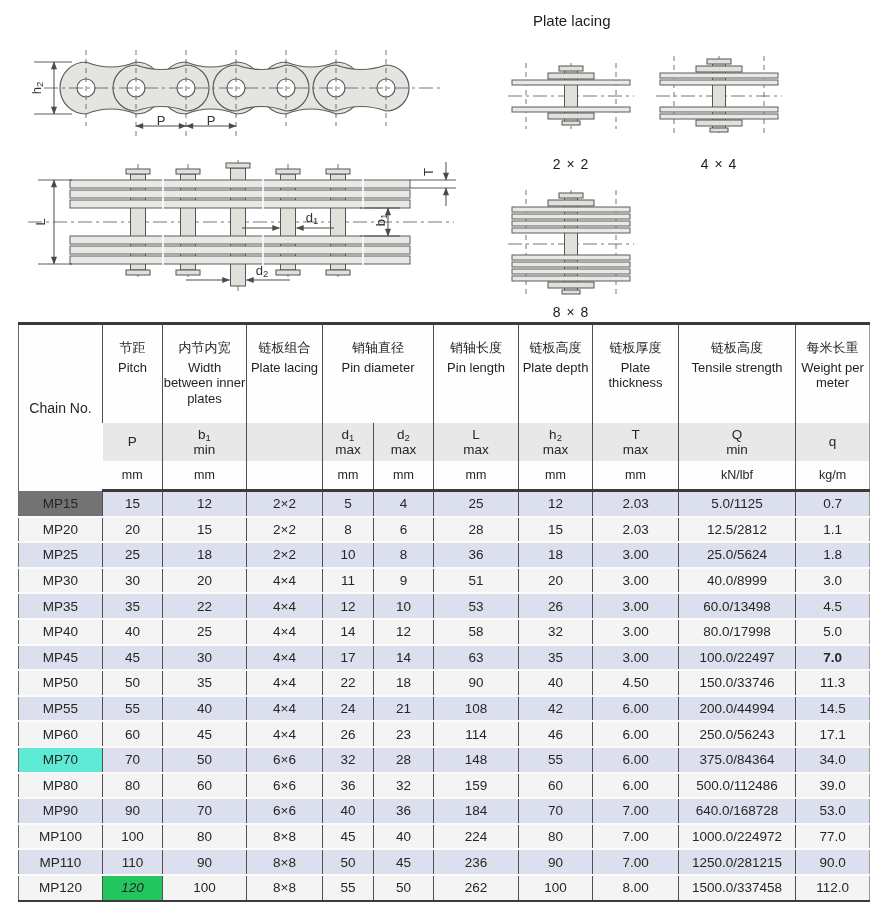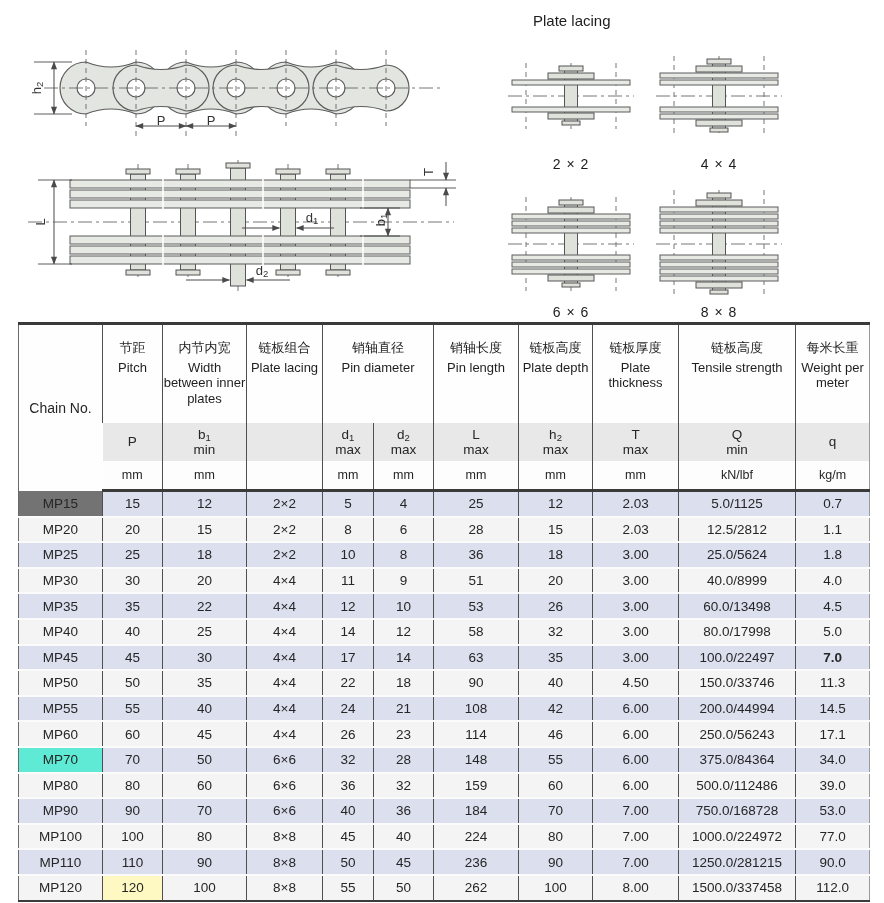--- a/index.html
+++ b/index.html
@@ -203,40 +203,20 @@
           <rect x="42" y="22" width="46" height="6" class="pin"></rect>
           <rect x="42" y="76" width="46" height="6" class="pin"></rect>
           <rect x="53" y="15" width="24" height="5" class="pin"></rect>
           <rect x="56" y="84" width="18" height="4" class="pin"></rect>
         </svg>
         <div class="lacing-label">4 × 4</div>
       </div>
       <div class="lacing-cell">
         <svg width="130" height="112" viewBox="0 -4 130 112">
           <line x1="2" y1="52" x2="128" y2="52" class="cl"></line>
-          <line x1="20" y1="5" x2="20" y2="99" class="vl"></line>
-          <line x1="65" y1="5" x2="65" y2="99" class="vl"></line>
-          <line x1="110" y1="5" x2="110" y2="99" class="vl"></line>
-          <rect x="58.5" y="10" width="13" height="84" class="pin"></rect>
-          <rect x="6" y="36" width="118" height="5" class="bar"></rect>
-          <rect x="6" y="63" width="118" height="5" class="bar"></rect>
-          <rect x="6" y="29" width="118" height="5" class="bar"></rect>
-          <rect x="6" y="70" width="118" height="5" class="bar"></rect>
-          <rect x="6" y="22" width="118" height="5" class="bar"></rect>
-          <rect x="6" y="77" width="118" height="5" class="bar"></rect>
-          <rect x="42" y="15" width="46" height="6" class="pin"></rect>
-          <rect x="42" y="83" width="46" height="6" class="pin"></rect>
-          <rect x="53" y="8" width="24" height="5" class="pin"></rect>
-          <rect x="56" y="91" width="18" height="4" class="pin"></rect>
-        </svg>
-        <div class="lacing-label">6 × 6</div>
-      </div>
-      <div class="lacing-cell">
-        <svg width="130" height="112" viewBox="0 -4 130 112">
-          <line x1="2" y1="52" x2="128" y2="52" class="cl"></line>
           <line x1="20" y1="-2" x2="20" y2="106" class="vl"></line>
           <line x1="65" y1="-2" x2="65" y2="106" class="vl"></line>
           <line x1="110" y1="-2" x2="110" y2="106" class="vl"></line>
           <rect x="58.5" y="3" width="13" height="98" class="pin"></rect>
           <rect x="6" y="36" width="118" height="5" class="bar"></rect>
           <rect x="6" y="63" width="118" height="5" class="bar"></rect>
           <rect x="6" y="29" width="118" height="5" class="bar"></rect>
           <rect x="6" y="70" width="118" height="5" class="bar"></rect>
           <rect x="6" y="22" width="118" height="5" class="bar"></rect>
           <rect x="6" y="77" width="118" height="5" class="bar"></rect>
@@ -376,21 +356,21 @@
           <td style="background: rgb(244, 244, 244);">MP30</td>
           <td style="background: rgb(244, 244, 244);">30</td>
           <td style="background: rgb(244, 244, 244);">20</td>
           <td style="background: rgb(244, 244, 244);">4×4</td>
           <td style="background: rgb(244, 244, 244);">11</td>
           <td style="background: rgb(244, 244, 244);">9</td>
           <td style="background: rgb(244, 244, 244);">51</td>
           <td style="background: rgb(244, 244, 244);">20</td>
           <td style="background: rgb(244, 244, 244);">3.00</td>
           <td style="background: rgb(244, 244, 244);">40.0/8999</td>
-          <td style="background: rgb(244, 244, 244);">4.0</td>
+          <td style="background: rgb(244, 244, 244);">3.0</td>
         </tr>
         <tr class="data">
           <td style="background: rgb(219, 223, 238);">MP35</td>
           <td style="background: rgb(219, 223, 238);">35</td>
           <td style="background: rgb(219, 223, 238);">22</td>
           <td style="background: rgb(219, 223, 238);">4×4</td>
           <td style="background: rgb(219, 223, 238);">12</td>
           <td style="background: rgb(219, 223, 238);">10</td>
           <td style="background: rgb(219, 223, 238);">53</td>
           <td style="background: rgb(219, 223, 238);">26</td>
@@ -492,21 +472,21 @@
         <tr class="data">
           <td style="background: rgb(219, 223, 238);">MP90</td>
           <td style="background: rgb(219, 223, 238);">90</td>
           <td style="background: rgb(219, 223, 238);">70</td>
           <td style="background: rgb(219, 223, 238);">6×6</td>
           <td style="background: rgb(219, 223, 238);">40</td>
           <td style="background: rgb(219, 223, 238);">36</td>
           <td style="background: rgb(219, 223, 238);">184</td>
           <td style="background: rgb(219, 223, 238);">70</td>
           <td style="background: rgb(219, 223, 238);">7.00</td>
-          <td style="background: rgb(219, 223, 238);">750.0/168728</td>
+          <td style="background: rgb(219, 223, 238);">640.0/168728</td>
           <td style="background: rgb(219, 223, 238);">53.0</td>
         </tr>
         <tr class="data">
           <td style="background: rgb(244, 244, 244);">MP100</td>
           <td style="background: rgb(244, 244, 244);">100</td>
           <td style="background: rgb(244, 244, 244);">80</td>
           <td style="background: rgb(244, 244, 244);">8×8</td>
           <td style="background: rgb(244, 244, 244);">45</td>
           <td style="background: rgb(244, 244, 244);">40</td>
           <td style="background: rgb(244, 244, 244);">224</td>
@@ -523,21 +503,21 @@
           <td style="background: rgb(219, 223, 238);">50</td>
           <td style="background: rgb(219, 223, 238);">45</td>
           <td style="background: rgb(219, 223, 238);">236</td>
           <td style="background: rgb(219, 223, 238);">90</td>
           <td style="background: rgb(219, 223, 238);">7.00</td>
           <td style="background: rgb(219, 223, 238);">1250.0/281215</td>
           <td style="background: rgb(219, 223, 238);">90.0</td>
         </tr>
         <tr class="data">
           <td style="background: rgb(244, 244, 244);">MP120</td>
-          <td style="background: #fef9c3;">120</td>
+          <td style="background: #22c55e; font-style: italic;">120</td>
           <td style="background: rgb(244, 244, 244);">100</td>
           <td style="background: rgb(244, 244, 244);">8×8</td>
           <td style="background: rgb(244, 244, 244);">55</td>
           <td style="background: rgb(244, 244, 244);">50</td>
           <td style="background: rgb(244, 244, 244);">262</td>
           <td style="background: rgb(244, 244, 244);">100</td>
           <td style="background: rgb(244, 244, 244);">8.00</td>
           <td style="background: rgb(244, 244, 244);">1500.0/337458</td>
           <td style="background: rgb(244, 244, 244);">112.0</td>
         </tr>

